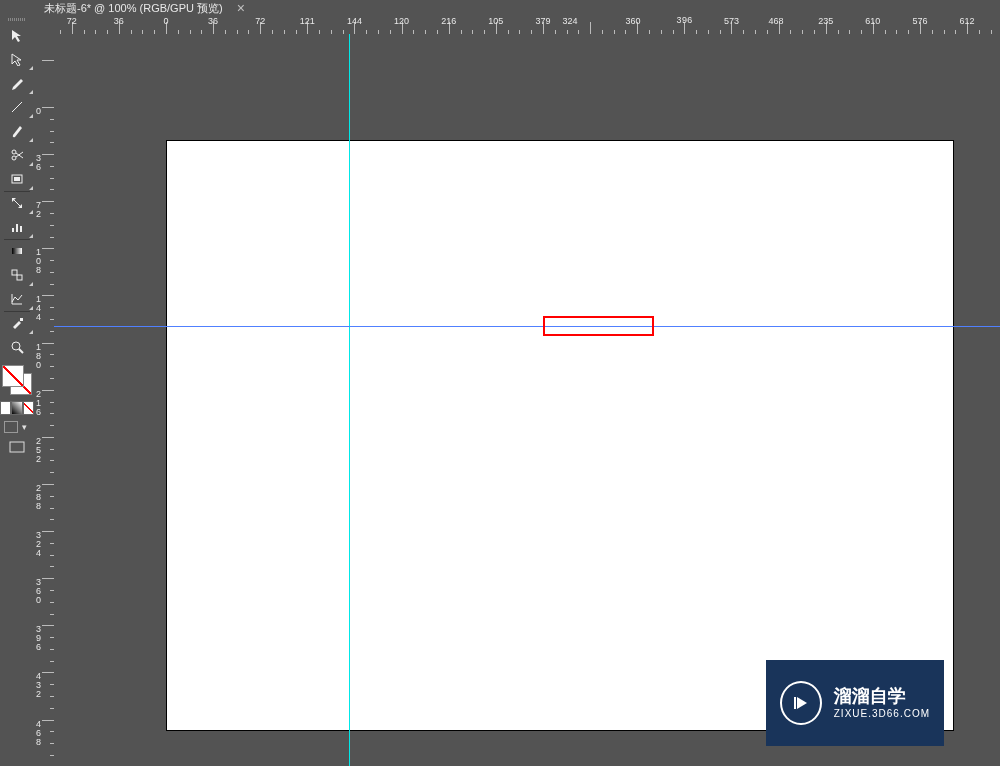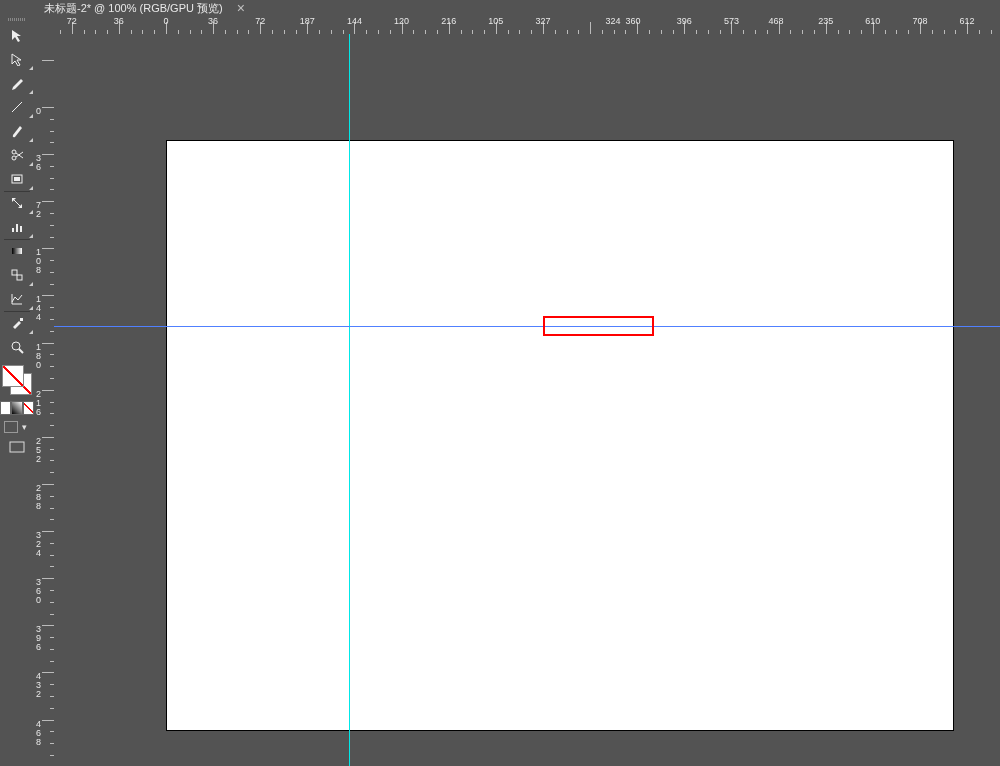--- a/index.html
+++ b/index.html
@@ -243,21 +243,21 @@
   line-height: 1.2;
 }
 .wm-text .t1 { font-size: 18px; font-weight: bold; }
 .wm-text .t2 { font-size: 10px; letter-spacing: 1px; }
 </style>
 </head>
 <body>
 
 <div class="tab-bar">
   <div class="tab">
-    <span>未标题-2* @ 100% (RGB/GPU 预览)</span>
+    <span>未标题-6* @ 100% (RGB/GPU 预览)</span>
     <span class="tab-close">×</span>
   </div>
 </div>
 
 <div class="toolbox">
   <div class="tool-grip">
       <div></div>
     </div>
   <div id="tools-container">
       <div class="tool">
@@ -409,21 +409,21 @@
     <div class="label" style="left: 159.124px;">36</div>
     <div class="tick small" style="left: 170.905px;"></div>
     <div class="tick small" style="left: 182.686px;"></div>
     <div class="tick small" style="left: 194.467px;"></div>
     <div class="tick big" style="left: 206.248px;"></div>
     <div class="label" style="left: 206.248px;">72</div>
     <div class="tick small" style="left: 218.029px;"></div>
     <div class="tick small" style="left: 229.81px;"></div>
     <div class="tick small" style="left: 241.591px;"></div>
     <div class="tick big" style="left: 253.372px;"></div>
-    <div class="label" style="left: 253.372px;">187</div>
+    <div class="label" style="left: 253.372px;">121</div>
     <div class="tick small" style="left: 265.153px;"></div>
     <div class="tick small" style="left: 276.934px;"></div>
     <div class="tick small" style="left: 288.715px;"></div>
     <div class="tick big" style="left: 300.496px;"></div>
     <div class="label" style="left: 300.496px;">144</div>
     <div class="tick small" style="left: 312.277px;"></div>
     <div class="tick small" style="left: 324.058px;"></div>
     <div class="tick small" style="left: 335.839px;"></div>
     <div class="tick big" style="left: 347.62px;"></div>
     <div class="label" style="left: 347.62px;">120</div>
@@ -434,36 +434,36 @@
     <div class="label" style="left: 394.744px;">216</div>
     <div class="tick small" style="left: 406.525px;"></div>
     <div class="tick small" style="left: 418.306px;"></div>
     <div class="tick small" style="left: 430.087px;"></div>
     <div class="tick big" style="left: 441.868px;"></div>
     <div class="label" style="left: 441.868px;">105</div>
     <div class="tick small" style="left: 453.649px;"></div>
     <div class="tick small" style="left: 465.43px;"></div>
     <div class="tick small" style="left: 477.211px;"></div>
     <div class="tick big" style="left: 488.992px;"></div>
-    <div class="label" style="left: 488.992px;">327</div>
+    <div class="label" style="left: 488.992px;">379</div>
     <div class="tick small" style="left: 500.773px;"></div>
     <div class="tick small" style="left: 512.554px;"></div>
     <div class="tick small" style="left: 524.335px;"></div>
     <div class="tick big" style="left: 536.116px;"></div>
-    <div class="label" style="left: 559px;">324</div>
+    <div class="label" style="left: 516px;">324</div>
     <div class="tick small" style="left: 547.897px;"></div>
     <div class="tick small" style="left: 559.678px;"></div>
     <div class="tick small" style="left: 571.459px;"></div>
     <div class="tick big" style="left: 583.24px;"></div>
     <div class="label" style="left: 579px;">360</div>
     <div class="tick small" style="left: 595.021px;"></div>
     <div class="tick small" style="left: 606.802px;"></div>
     <div class="tick small" style="left: 618.583px;"></div>
     <div class="tick big" style="left: 630.364px;"></div>
-    <div class="label" style="left: 630.364px;">396</div>
+    <div class="label" style="left: 630.364px; font-family: Liberation Mono, monospace;">396</div>
     <div class="tick small" style="left: 642.145px;"></div>
     <div class="tick small" style="left: 653.926px;"></div>
     <div class="tick small" style="left: 665.707px;"></div>
     <div class="tick big" style="left: 677.488px;"></div>
     <div class="label" style="left: 677.488px;">573</div>
     <div class="tick small" style="left: 689.269px;"></div>
     <div class="tick small" style="left: 701.05px;"></div>
     <div class="tick small" style="left: 712.831px;"></div>
     <div class="tick big" style="left: 724.612px;"></div>
     <div class="label" style="left: 722px;">468</div>
@@ -474,21 +474,21 @@
     <div class="label" style="left: 771.736px;">235</div>
     <div class="tick small" style="left: 783.517px;"></div>
     <div class="tick small" style="left: 795.298px;"></div>
     <div class="tick small" style="left: 807.079px;"></div>
     <div class="tick big" style="left: 818.86px;"></div>
     <div class="label" style="left: 818.86px;">610</div>
     <div class="tick small" style="left: 830.641px;"></div>
     <div class="tick small" style="left: 842.422px;"></div>
     <div class="tick small" style="left: 854.203px;"></div>
     <div class="tick big" style="left: 865.984px;"></div>
-    <div class="label" style="left: 865.984px;">708</div>
+    <div class="label" style="left: 865.984px;">576</div>
     <div class="tick small" style="left: 877.765px;"></div>
     <div class="tick small" style="left: 889.546px;"></div>
     <div class="tick small" style="left: 901.327px;"></div>
     <div class="tick big" style="left: 913.108px;"></div>
     <div class="label" style="left: 913.108px;">612</div>
     <div class="tick small" style="left: 924.889px;"></div>
     <div class="tick small" style="left: 936.67px;"></div>
   </div>
 <div class="ruler-v" id="ruler-v">
     <div class="tick big" style="top: 73px;"></div>
@@ -563,13 +563,25 @@
     <div class="tick small" style="top: 720.955px;"></div>
     <div class="tick big" style="top: 25.876px;"></div>
   </div>
 
 <div class="canvas-area">
   <div class="artboard" id="artboard" style="left: 113px; top: 107px; width: 786px; height: 589px;"></div>
   <div class="guide-v" id="guide-v" style="left: 295px;"></div>
   <div class="guide-h" id="guide-h" style="top: 292px;"></div>
   <div class="highlight-box" id="highlight" style="left: 489px; top: 282px; width: 111px; height: 20px;"></div>
 
+  <div class="watermark">
+    <div class="wm-icon">
+      <svg width="20" height="20" viewBox="0 0 20 20">
+        <polygon points="6,4 16,10 6,16" fill="#fff"></polygon>
+        <line x1="4" y1="4" x2="4" y2="16" stroke="#fff" stroke-width="2"></line>
+      </svg>
+    </div>
+    <div class="wm-text">
+      <span class="t1">溜溜自学</span>
+      <span class="t2">ZIXUE.3D66.COM</span>
+    </div>
+  </div>
 </div>
 
 </body></html>

